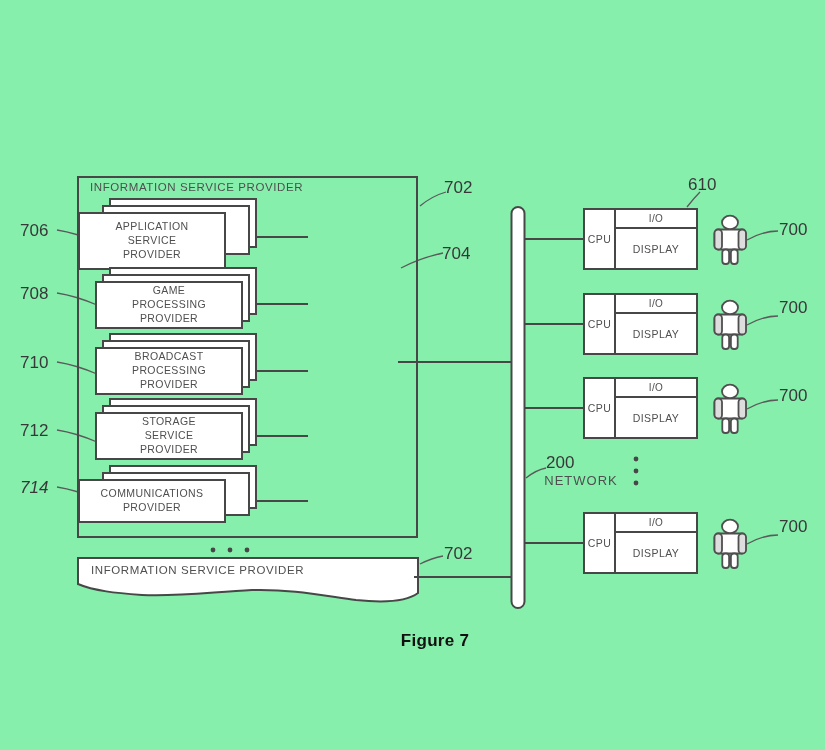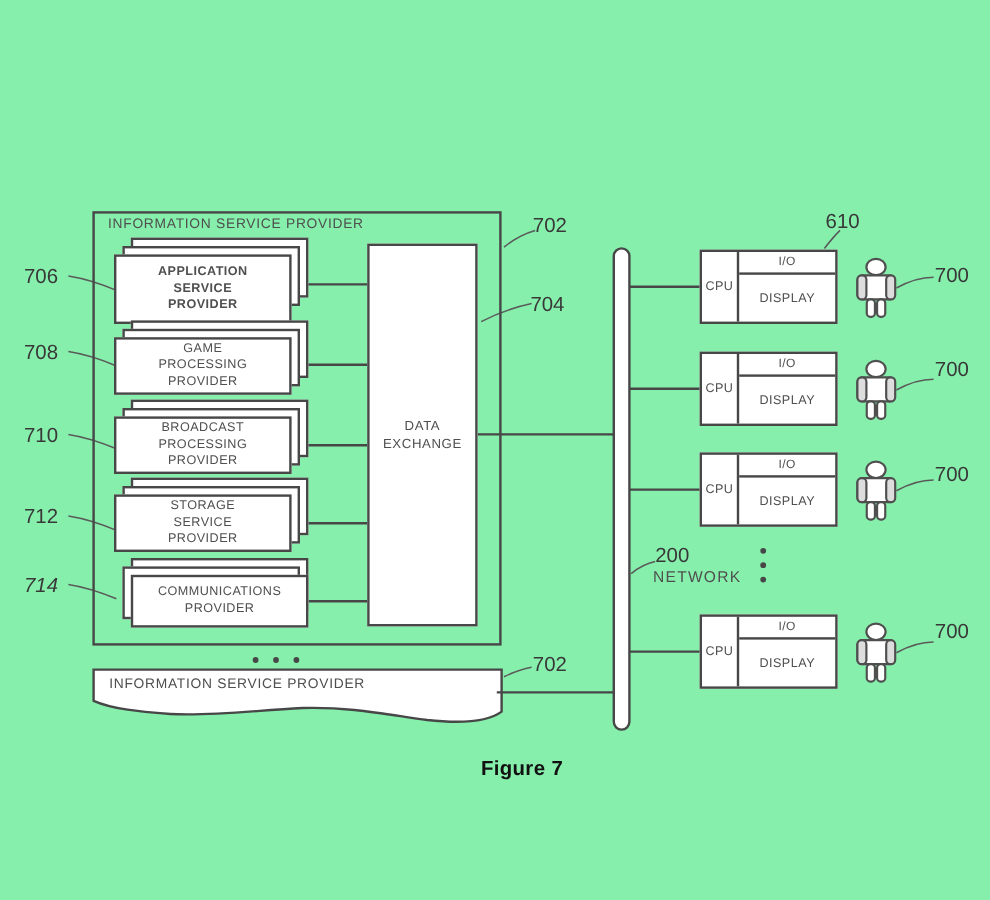--- a/index.html
+++ b/index.html
@@ -133,21 +133,21 @@
       <path d="M 443 556 Q 432 558 420 564"></path>
     </g>
   </svg>
 
   <div class="abs isp-box" style="left:77px;top:176px;width:341px;height:362px;"></div>
   <div class="abs isp-title" style="left:90px;top:181px;">INFORMATION SERVICE PROVIDER</div>
 
   <div>
     <div class="abs pbox" style="left:109px;top:198px;height:50px;"></div>
     <div class="abs pbox" style="left:102px;top:205px;height:50px;"></div>
-    <div class="abs pbox" style="left:95px;top:212px;height:58px;font-weight:bold;">
+    <div class="abs pbox" style="left:78px;top:212px;height:58px;">
       <span>APPLICATION</span>
       <span>SERVICE</span>
       <span>PROVIDER</span>
     </div>
   </div>
 
   <div>
     <div class="abs pbox" style="left:109px;top:267px;height:48px;"></div>
     <div class="abs pbox" style="left:102px;top:274px;height:48px;"></div>
     <div class="abs pbox" style="left:95px;top:281px;height:48px;">
@@ -173,30 +173,26 @@
     <div class="abs pbox" style="left:95px;top:412px;height:48px;">
       <span>STORAGE</span>
       <span>SERVICE</span>
       <span>PROVIDER</span>
     </div>
   </div>
 
   <div>
     <div class="abs pbox" style="left:109px;top:465px;height:44px;"></div>
     <div class="abs pbox" style="left:102px;top:472px;height:44px;"></div>
-    <div class="abs pbox" style="left:109px;top:479px;height:44px;">
+    <div class="abs pbox" style="left:78px;top:479px;height:44px;">
       <span>COMMUNICATIONS</span>
       <span>PROVIDER</span>
     </div>
   </div>
 
-  <div class="abs de-box" style="left:306px;top:203px;width:92px;height:319px;">
-    <span>DATA</span>
-    <span>EXCHANGE</span>
-  </div>
 
   <div class="abs bottom-isp-title" style="left:91px;top:564px;">INFORMATION SERVICE PROVIDER</div>
 
   <div class="abs client" style="top:208px;">
     <div class="cpu">CPU</div>
     <div class="rcol">
       <div class="io">I/O</div>
       <div class="disp">DISPLAY</div>
     </div>
   </div>

